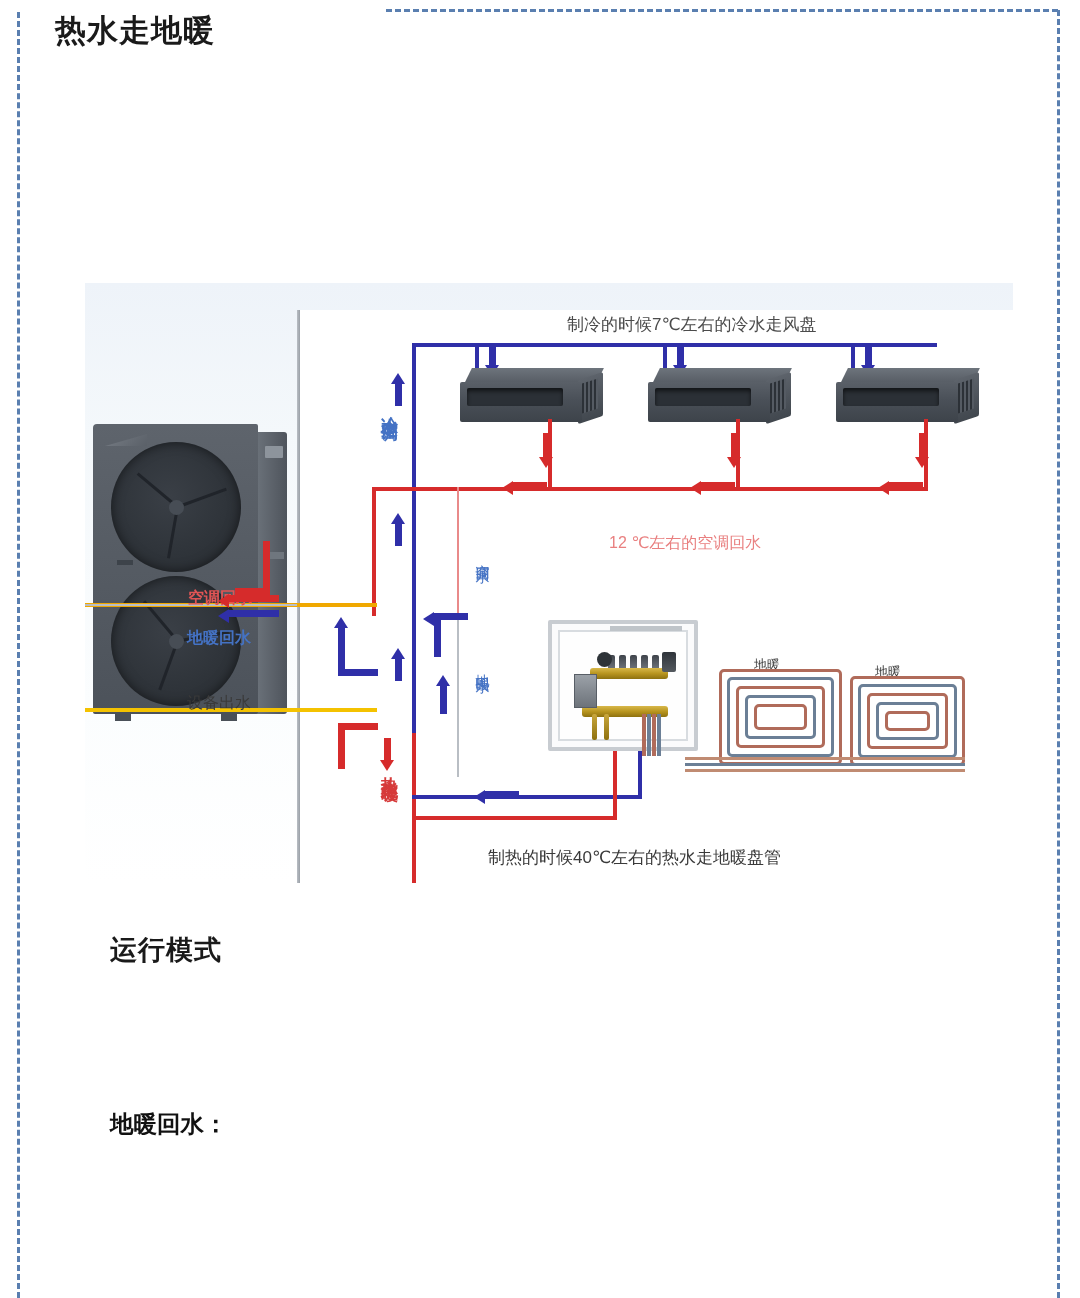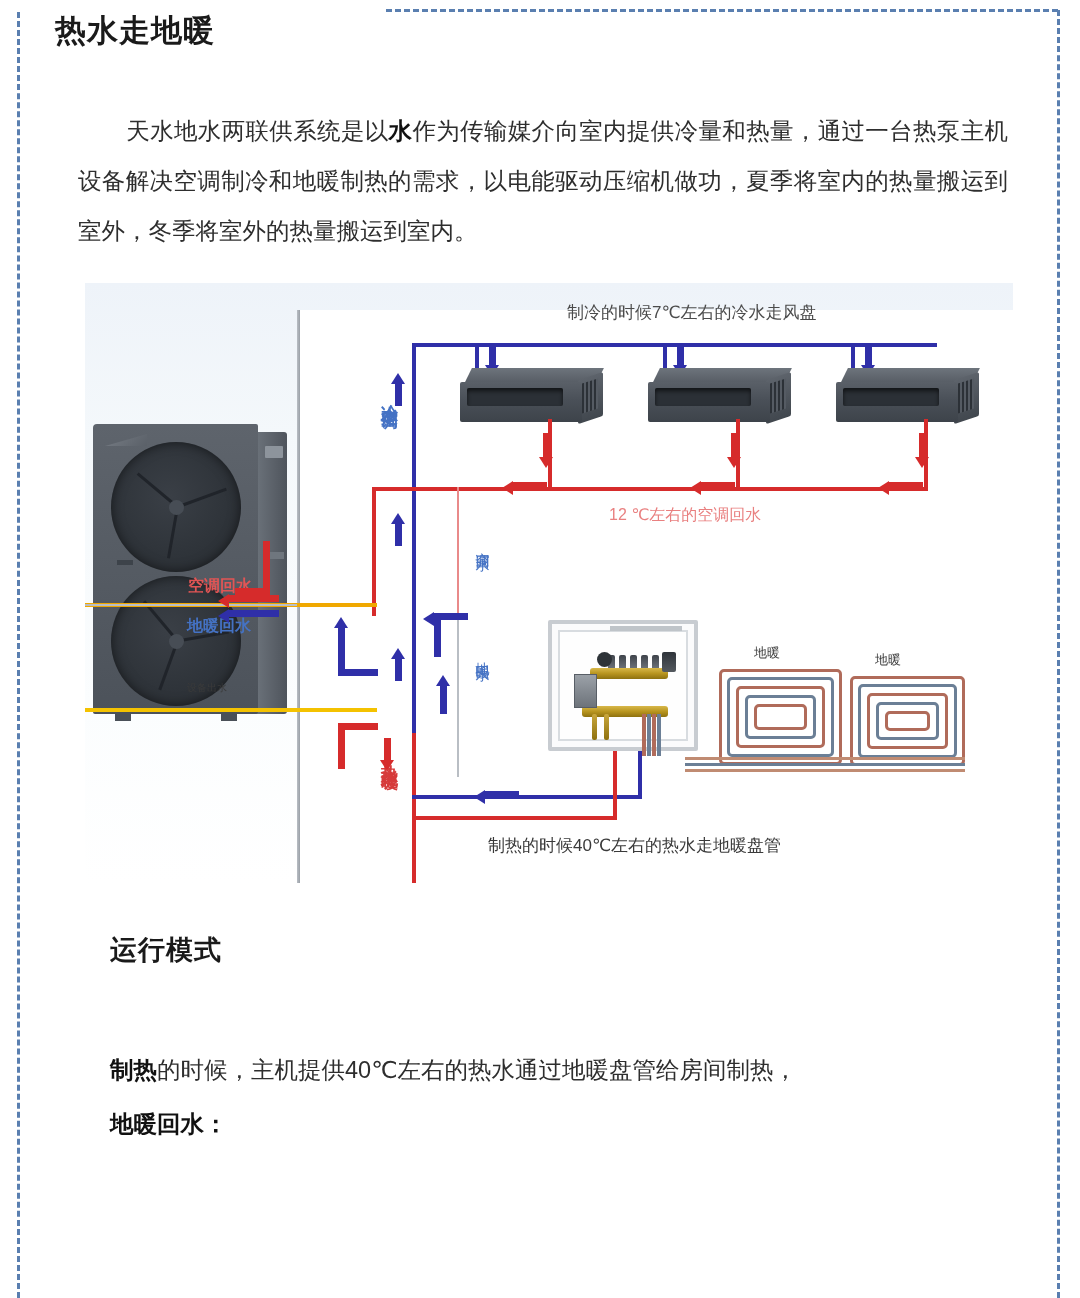--- a/index.html
+++ b/index.html
@@ -165,21 +165,21 @@
   .arw.up.b    { border-bottom:11px solid #2f2fa8; }
   .arw.down.b  { border-top:11px solid #2f2fa8; }
   .arw.left.b  { border-right:11px solid #2f2fa8; }
   .arw.down.r  { border-top:11px solid #d62b2b; }
   .arw.left.r  { border-right:11px solid #d62b2b; }
   .stem { position:absolute; width:7px; }
   .stem.b { background:#2f2fa8; }
   .stem.r { background:#d62b2b; }
 
   
-  .dlbl { position:absolute; white-space: nowrap; font-size: 15px; }
+  .dlbl { position:absolute; white-space: nowrap; font-size: 15px; margin-top: 12px; }
   .dlbl.vert {
     writing-mode: vertical-rl; text-orientation: upright;
     letter-spacing: 2px; white-space: normal;
   }
   .t-gray  { color:#4b4b4b; }
   .t-blue  { color:#4472c4; }
   .t-red   { color:#e15555; }
   .t-redb  { color:#d63a3a; font-weight:bold; }
   .t-pink  { color:#e98080; }
   .t-dark  { color:#3a3a3a; }
@@ -224,23 +224,20 @@
 <body>
 
 <div id="page">
 
   <div class="dash-top"></div>
   <div class="dash-left"></div>
   <div class="dash-right"></div>
 
   <div class="h-main">热水走地暖</div>
 
-  <p class="para-top">
-    <span class="indent"></span><span>天水地水两联供系统是以</span><b>水</b><span>作为传输媒介向室内提供冷量和热量，通过一台热泵主机设备解决空调制冷和地暖制热的需求，以电能驱动压缩机做功，夏季将室内的热量搬运到室外，冬季将室外的热量搬运到室内。</span>
-  </p>
 
   <div class="diagram">
 
     <div class="diag-white"></div>
     <div class="wall"></div>
 
     <div class="odu">
       <div class="odu-side"></div>
       <div class="odu-body">
         <div class="odu-logo"></div>
@@ -317,38 +314,38 @@
     <div class="stem r" style="left:834px; top:150px; height:24px;"></div>
     <div class="arw down r" style="left:830px; top:174px;"></div>
 
     <div class="stem r" style="left:428px; top:199px; height:7px; width:34px;"></div>
     <div class="arw left r" style="left:417px; top:198px;"></div>
     <div class="stem r" style="left:616px; top:199px; height:7px; width:34px;"></div>
     <div class="arw left r" style="left:605px; top:198px;"></div>
     <div class="stem r" style="left:804px; top:199px; height:7px; width:34px;"></div>
     <div class="arw left r" style="left:793px; top:198px;"></div>
 
-    <div class="dlbl t-pink" style="left:524px; top:222px; font-size:16px;">12 ℃左右的空调回水</div>
+    <div class="dlbl t-pink" style="left:524px; top:238px; font-size:16px;">12 ℃左右的空调回水</div>
 
     <div class="dlbl vert t-blue" style="left:293px; top:107px; font-size:17px; font-weight:bold;">冷水走空调</div>
 
     <div class="stem b" style="left:310px; top:101px; height:22px;"></div>
     <div class="arw up b" style="left:306px; top:90px;"></div>
     <div class="stem b" style="left:310px; top:241px; height:22px;"></div>
     <div class="arw up b" style="left:306px; top:230px;"></div>
     <div class="stem b" style="left:310px; top:376px; height:22px;"></div>
     <div class="arw up b" style="left:306px; top:365px;"></div>
 
     <div class="pipe h orange" style="left:0px; top:320px; width:292px; height:4px;"></div>
     <div class="pipe h yellow" style="left:0px; top:425px; width:292px; height:4px;"></div>
     <div class="pipe h grayln" style="left:0px; top:321px; width:212px; height:2px;"></div>
 
     <div class="dlbl t-red" style="left:103px; top:293px; font-size:16px; font-weight:bold;">空调回水</div>
     <div class="dlbl t-blue" style="left:102px; top:333px; font-size:16px; font-weight:bold;">地暖回水</div>
-    <div class="dlbl t-dark" style="left:102px; top:398px; font-size:10px;">设备出水</div>
+    <div class="dlbl t-dark" style="left:102px; top:398px; font-size:16px;">设备出水</div>
 
     <div class="stem r" style="left:144px; top:312px; width:50px; height:7px;"></div>
     <div class="arw left r" style="left:133px; top:311px;"></div>
     <div class="stem b" style="left:144px; top:327px; width:50px; height:7px;"></div>
     <div class="arw left b" style="left:133px; top:326px;"></div>
 
     <div class="pipe v blue" style="left:327px; top:330px; height:120px;"></div>
     <div class="pipe v red" style="left:327px; top:450px; height:150px;"></div>
 
     <div class="stem b" style="left:253px; top:345px; height:48px; width:7px;"></div>
@@ -429,21 +426,18 @@
 
     <div class="floor-line" style="left:600px; top:474px; width:280px;"></div>
     <div class="floor-line" style="left:600px; top:480px; width:280px; background:#6b7f96;"></div>
     <div class="floor-line" style="left:600px; top:486px; width:280px;"></div>
 
     <div class="dlbl t-dark" style="left:403px; top:551px; font-size:17px;">制热的时候40℃左右的热水走地暖盘管</div>
   </div>
 
   <div class="h-sub">运行模式</div>
 
-  <div class="line-block ln2">
-    <b>制热</b><span>的时候，主机提供40℃左右的热水通过地暖盘管给房间制热，</span>
-  </div>
   <div class="line-block ln3">
     <b>地暖回水：</b>
   </div>
 
 
 </div>
 
 </body></html>

